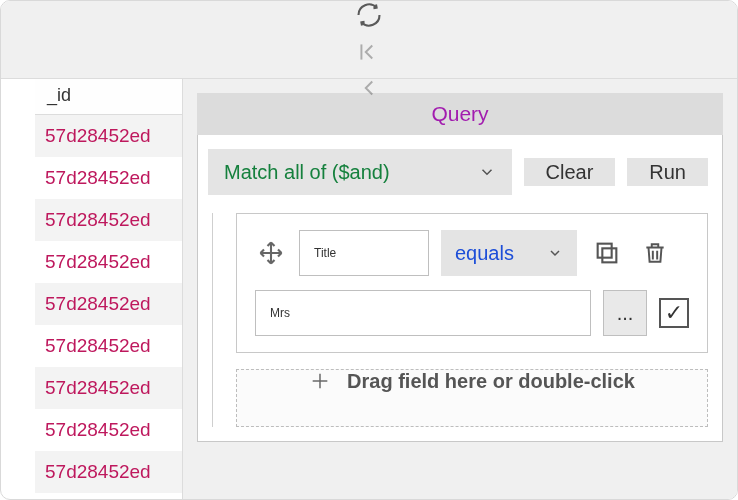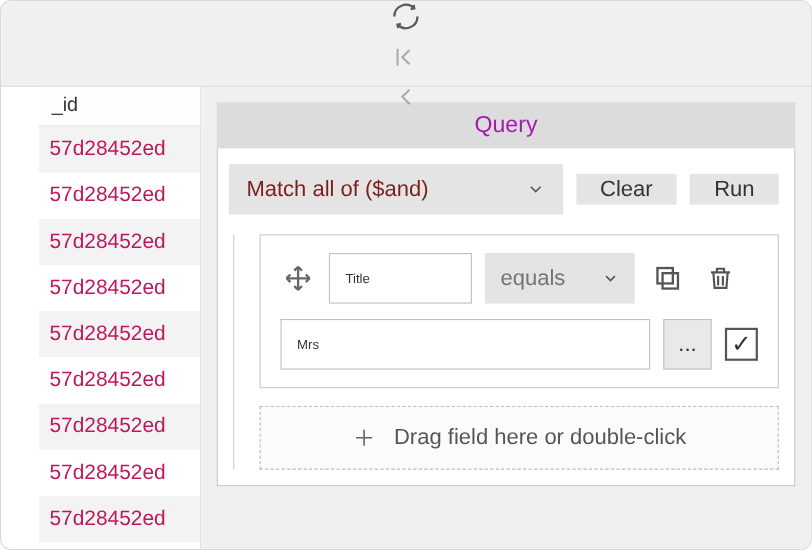--- a/index.html
+++ b/index.html
@@ -115,21 +115,21 @@
   }
   .match-select {
     flex: 1;
     height: 46px;
     background: #e4e4e4;
     display: flex;
     align-items: center;
     justify-content: space-between;
     padding: 0 16px;
     font-size: 20px;
-    color: #7f1d1d;
+    color: #15803d;
   }
   .pill-btn {
     height: 28px;
     padding: 0 22px;
     background: #e4e4e4;
     display: flex;
     align-items: center;
     font-size: 20px;
     color: #333;
   }
@@ -182,21 +182,21 @@
   }
   .field-input { width: 130px; }
   .op-select {
     height: 46px;
     background: #e4e4e4;
     padding: 0 14px;
     display: flex;
     align-items: center;
     gap: 10px;
     font-size: 20px;
-    color: #737373;
+    color: #1d4ed8;
     width: 136px;
     justify-content: space-between;
   }
   .icon-btn {
     width: 36px; height: 36px;
     display: flex; align-items: center; justify-content: center;
     color: #555;
   }
   .type-badge {
     height: 46px;
@@ -220,26 +220,26 @@
     width: 30px; height: 30px;
     border: 2px solid #555;
     display: flex; align-items: center; justify-content: center;
     font-size: 22px;
   }
 
   .drop-zone {
     border: 1.4px dashed #bdbdbd;
     height: 58px;
     display: flex;
-    align-items: center;
     justify-content: center;
     gap: 16px;
     font-size: 20px;
     color: #555;
     background: #fbfbfb;
+    font-weight: bold;
   }
 
   .chev { margin-left: 8px; }
   svg { display:block; }
 </style>
 </head>
 <body>
 
 <div class="toolbar">
   <div class="tbtn">

